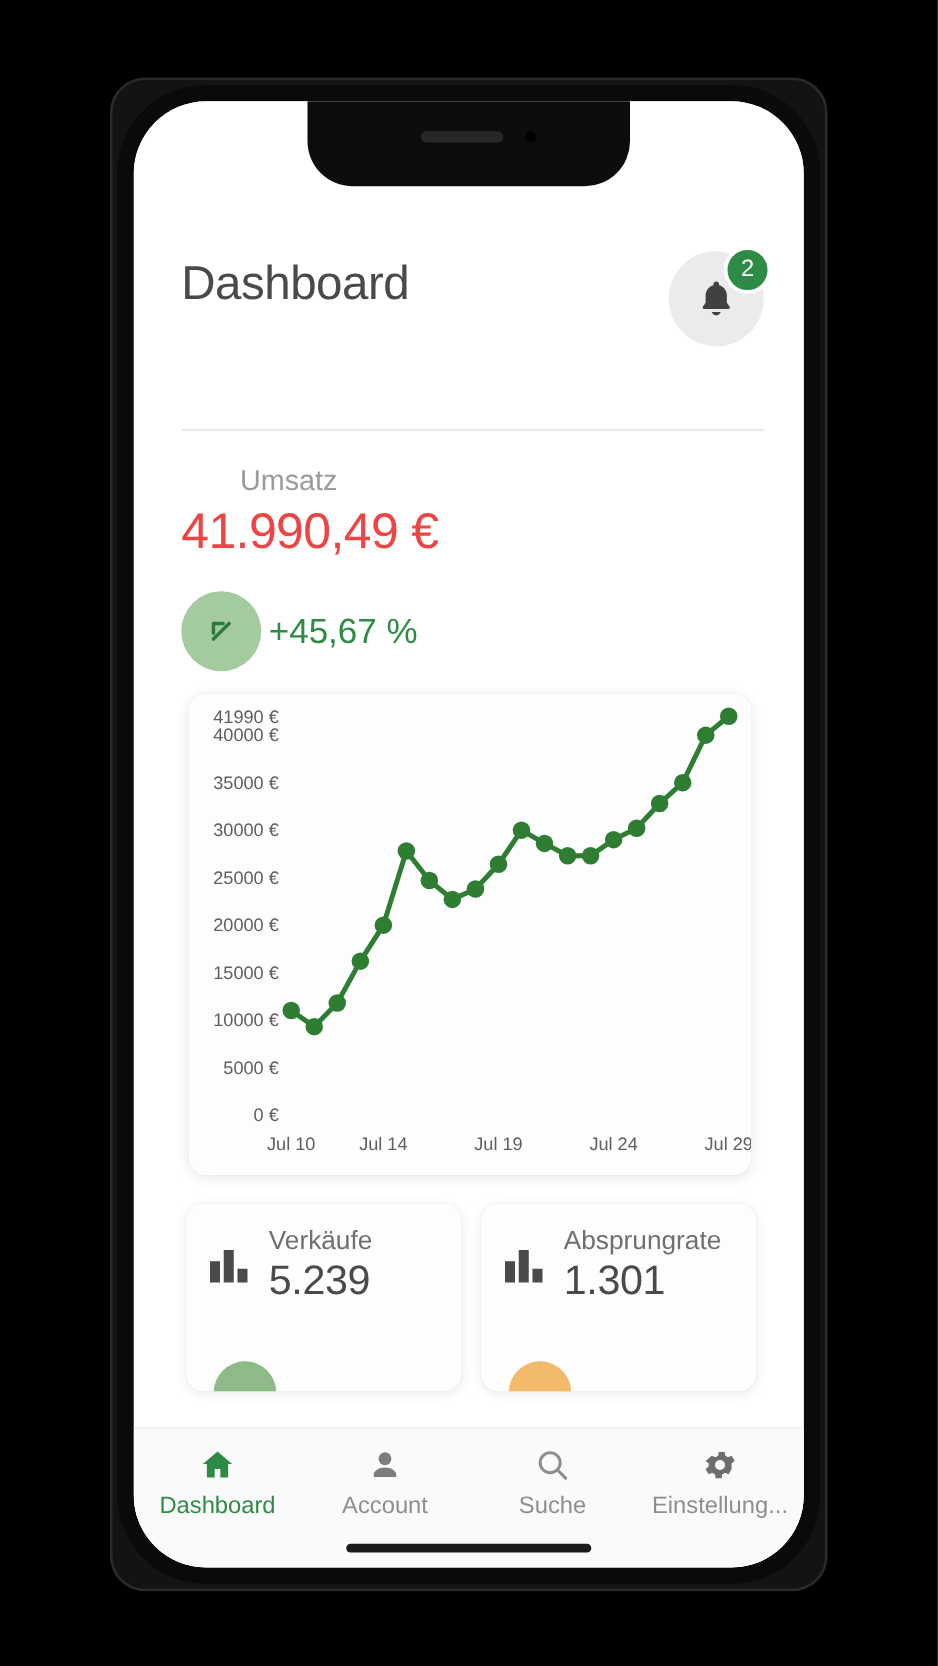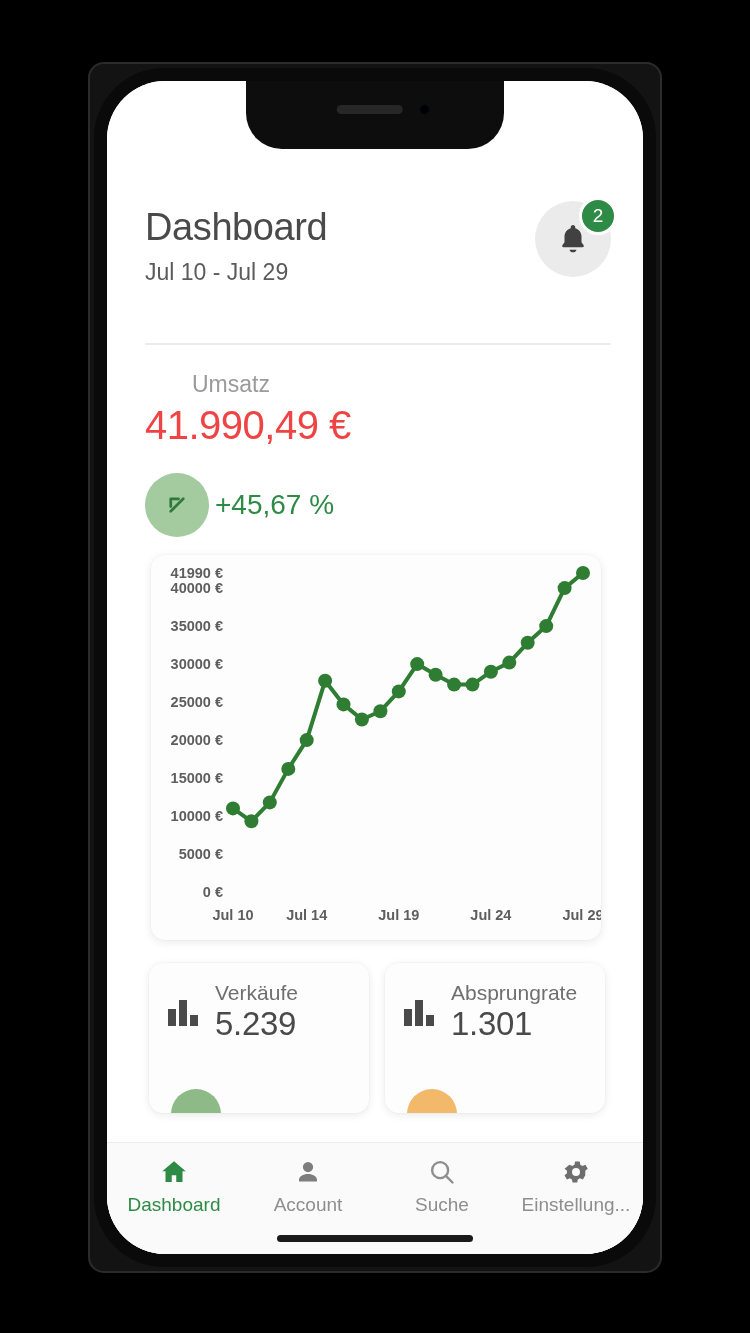--- a/index.html
+++ b/index.html
@@ -9,21 +9,21 @@
     font-family: "Liberation Sans", sans-serif;
     overflow: hidden;
   }
   #stage { position: relative; width: 750px; height: 1333px; background: #000; }
 
   
   .phone-frame {
     position: absolute; left: 88px; top: 62px;
     width: 574px; height: 1211px;
     background: #131313;
-    border-radius: 16px;
+    border-radius: 28px;
     box-shadow: inset 0 0 0 2px #2b2b2b, 0 0 0 1px #000;
   }
   .phone-inner-ring {
     position: absolute; left: 6px; top: 6px; right: 6px; bottom: 6px;
     border-radius: 70px; background: #0a0a0a;
   }
   .screen {
     position: absolute; left: 19px; top: 19px;
     width: 536px; height: 1173px;
     background: #ffffff;
@@ -107,21 +107,20 @@
   .delta-text { font-size: 28px; color: #2e8b45; font-weight: 500; }
 
   
   .chart-card {
     position: absolute; left: 44px; top: 474px;
     width: 450px; height: 385px;
     background: #fdfdfd;
     border-radius: 14px;
     box-shadow: 0 2px 10px rgba(0,0,0,0.09), 0 0 0 1px rgba(0,0,0,0.015);
     overflow: hidden;
-    font-weight: bold;
   }
   .chart-card svg { display: block; }
   .ytick { font-size: 14.5px; fill: #5e5e5e; font-family: "Liberation Sans", sans-serif; }
   .xtick { font-size: 14.5px; fill: #5e5e5e; font-family: "Liberation Sans", sans-serif; }
 
   
   .stat-cards {
     position: absolute; left: 42px; top: 882px;
     width: 456px; display: flex; gap: 16px;
   }
@@ -174,21 +173,20 @@
       <div class="notch">
         <div class="notch-speaker"></div>
         <div class="notch-camera"></div>
       </div>
 
       <div class="content">
 
         <div class="header-row">
           <div class="title-block">
             <div class="page-title">Dashboard</div>
-            <div class="date-range">Jul 10 - Jul 29</div>
           </div>
           <div class="bell-wrap">
             <div class="bell-circle">
               <svg width="34" height="36" viewBox="0 0 24 24" aria-hidden="true">
                 <path fill="#414141" d="M12 2.2c-.9 0-1.6.7-1.6 1.6v.6C7.8 5.1 6 7.4 6 10.2v4.1l-1.5 2.1c-.4.6 0 1.4.7 1.4h13.6c.7 0 1.1-.8.7-1.4L18 14.3v-4.1c0-2.8-1.8-5.1-4.4-5.8v-.6c0-.9-.7-1.6-1.6-1.6z"></path>
                 <path fill="#414141" d="M12 21.4c1.2 0 2.2-.8 2.5-1.9h-5c.3 1.1 1.3 1.9 2.5 1.9z"></path>
               </svg>
             </div>
             <div class="bell-badge">2</div>
           </div>

